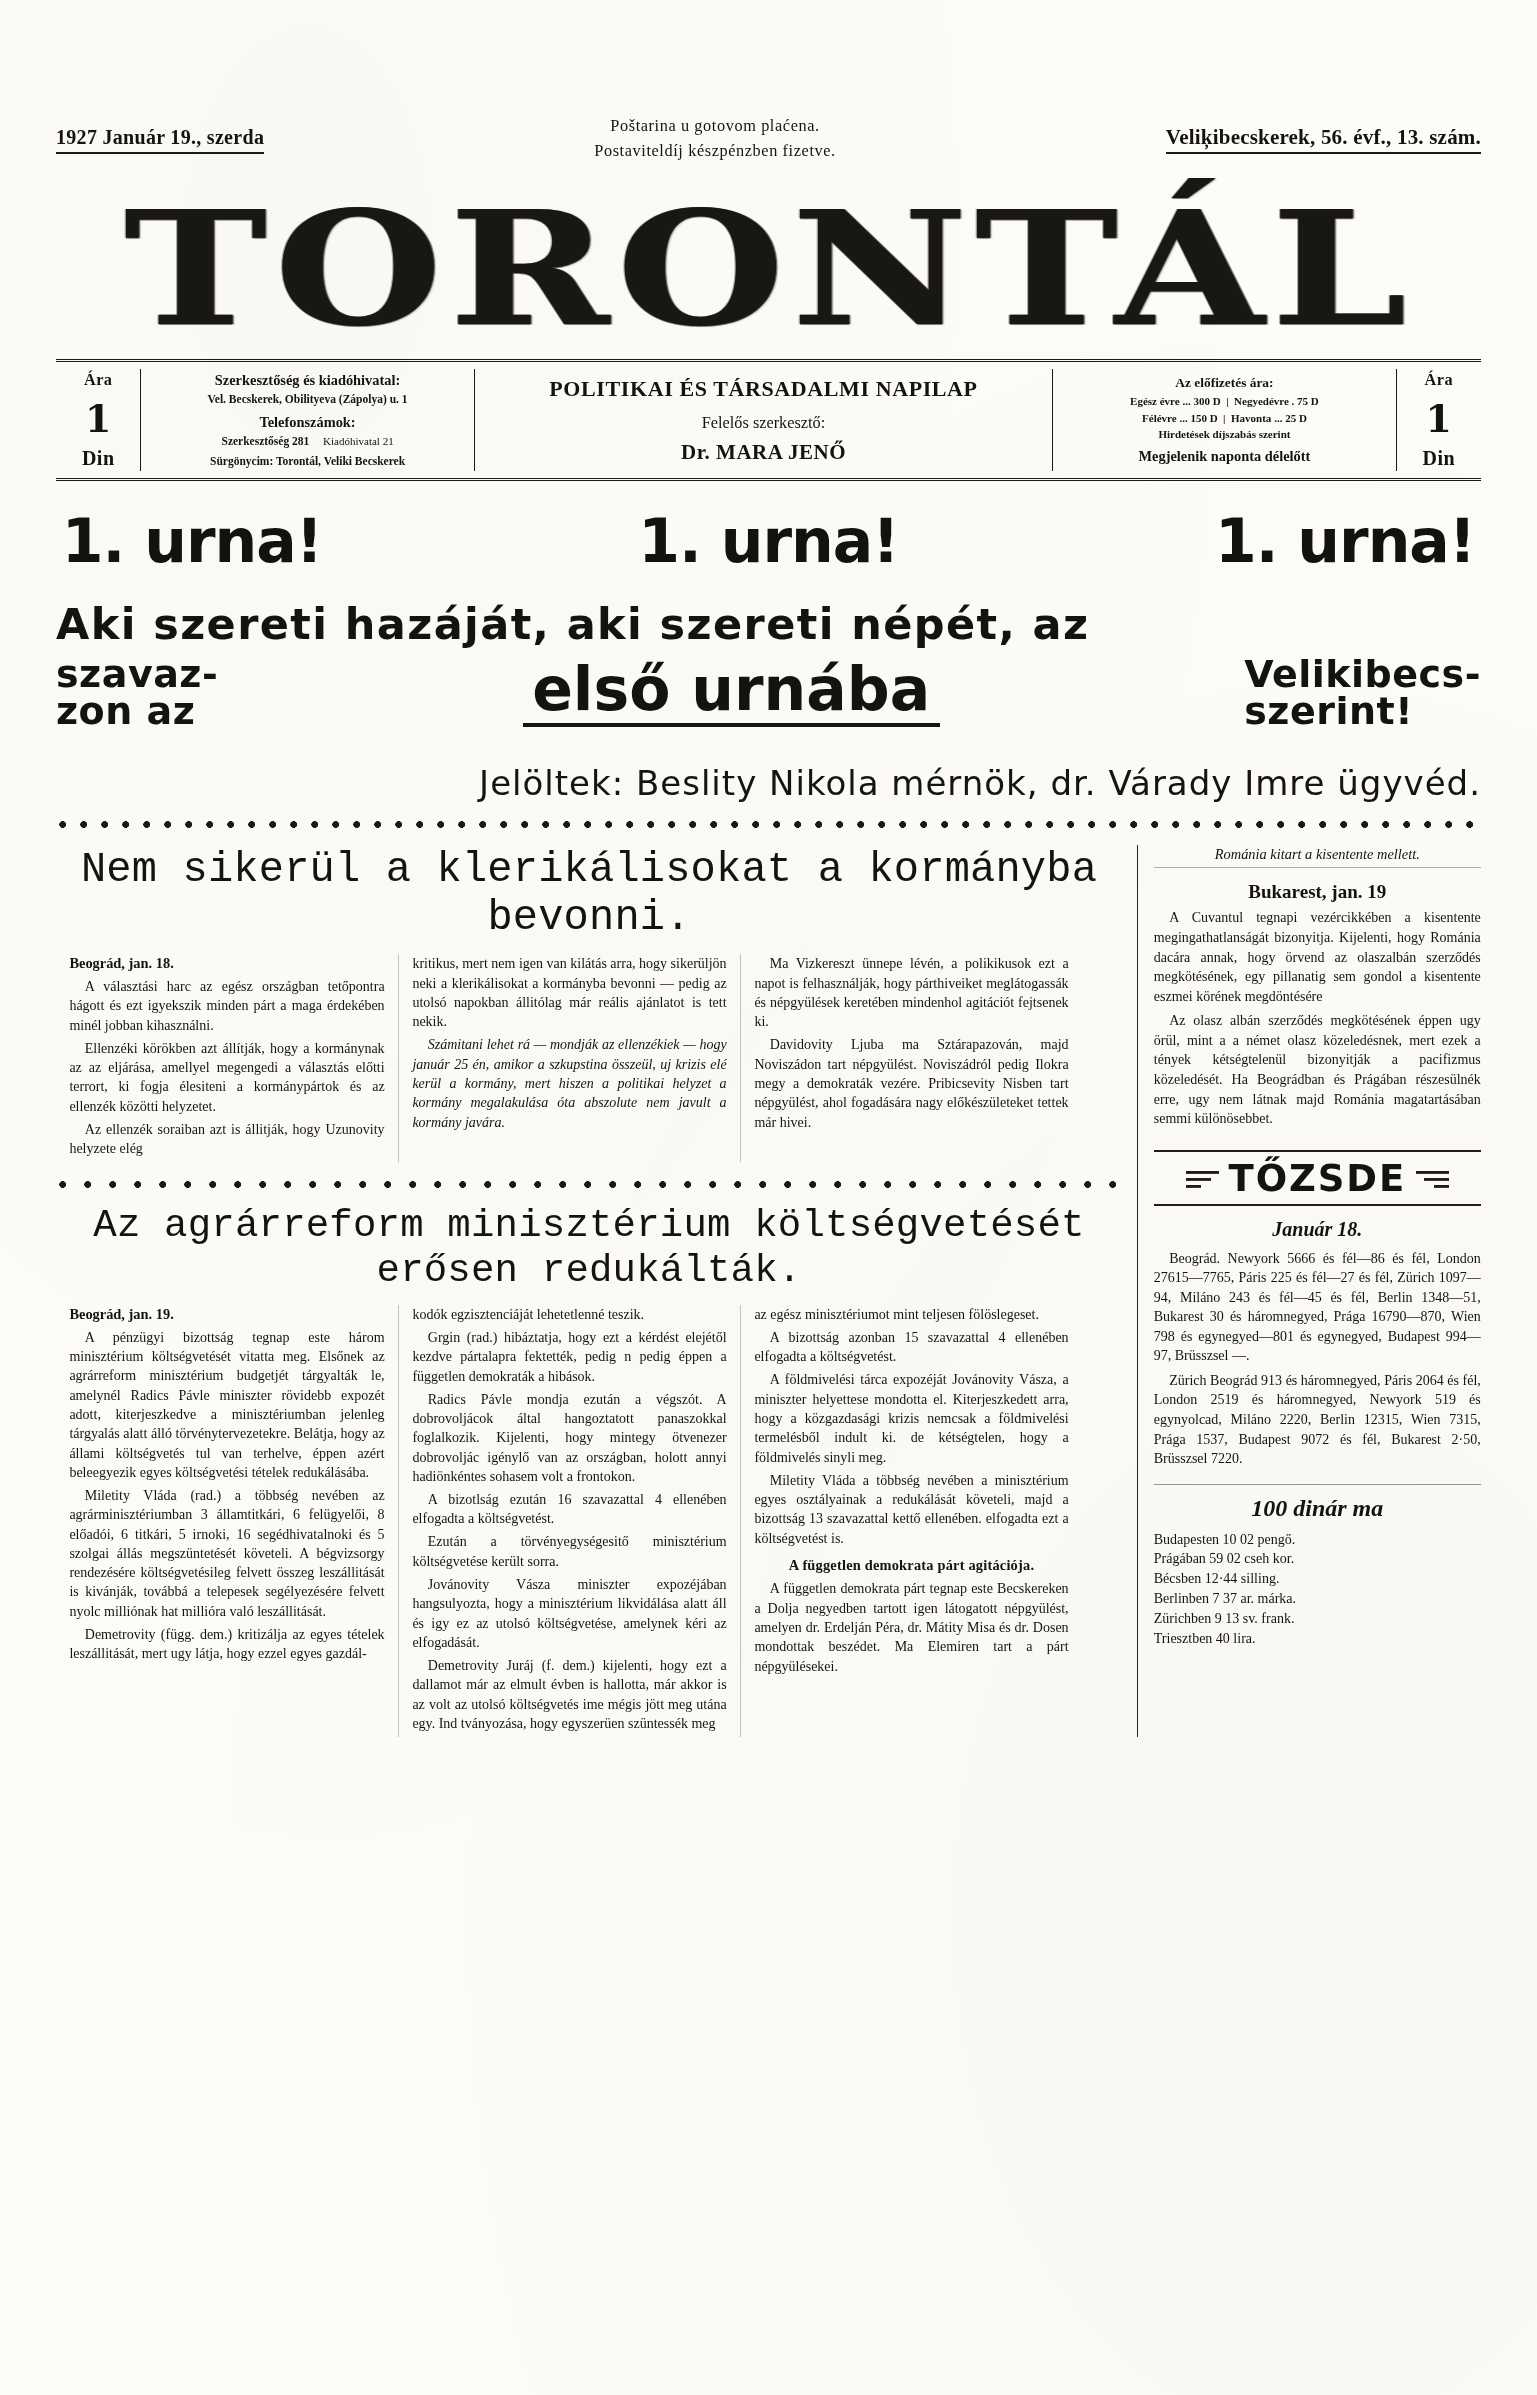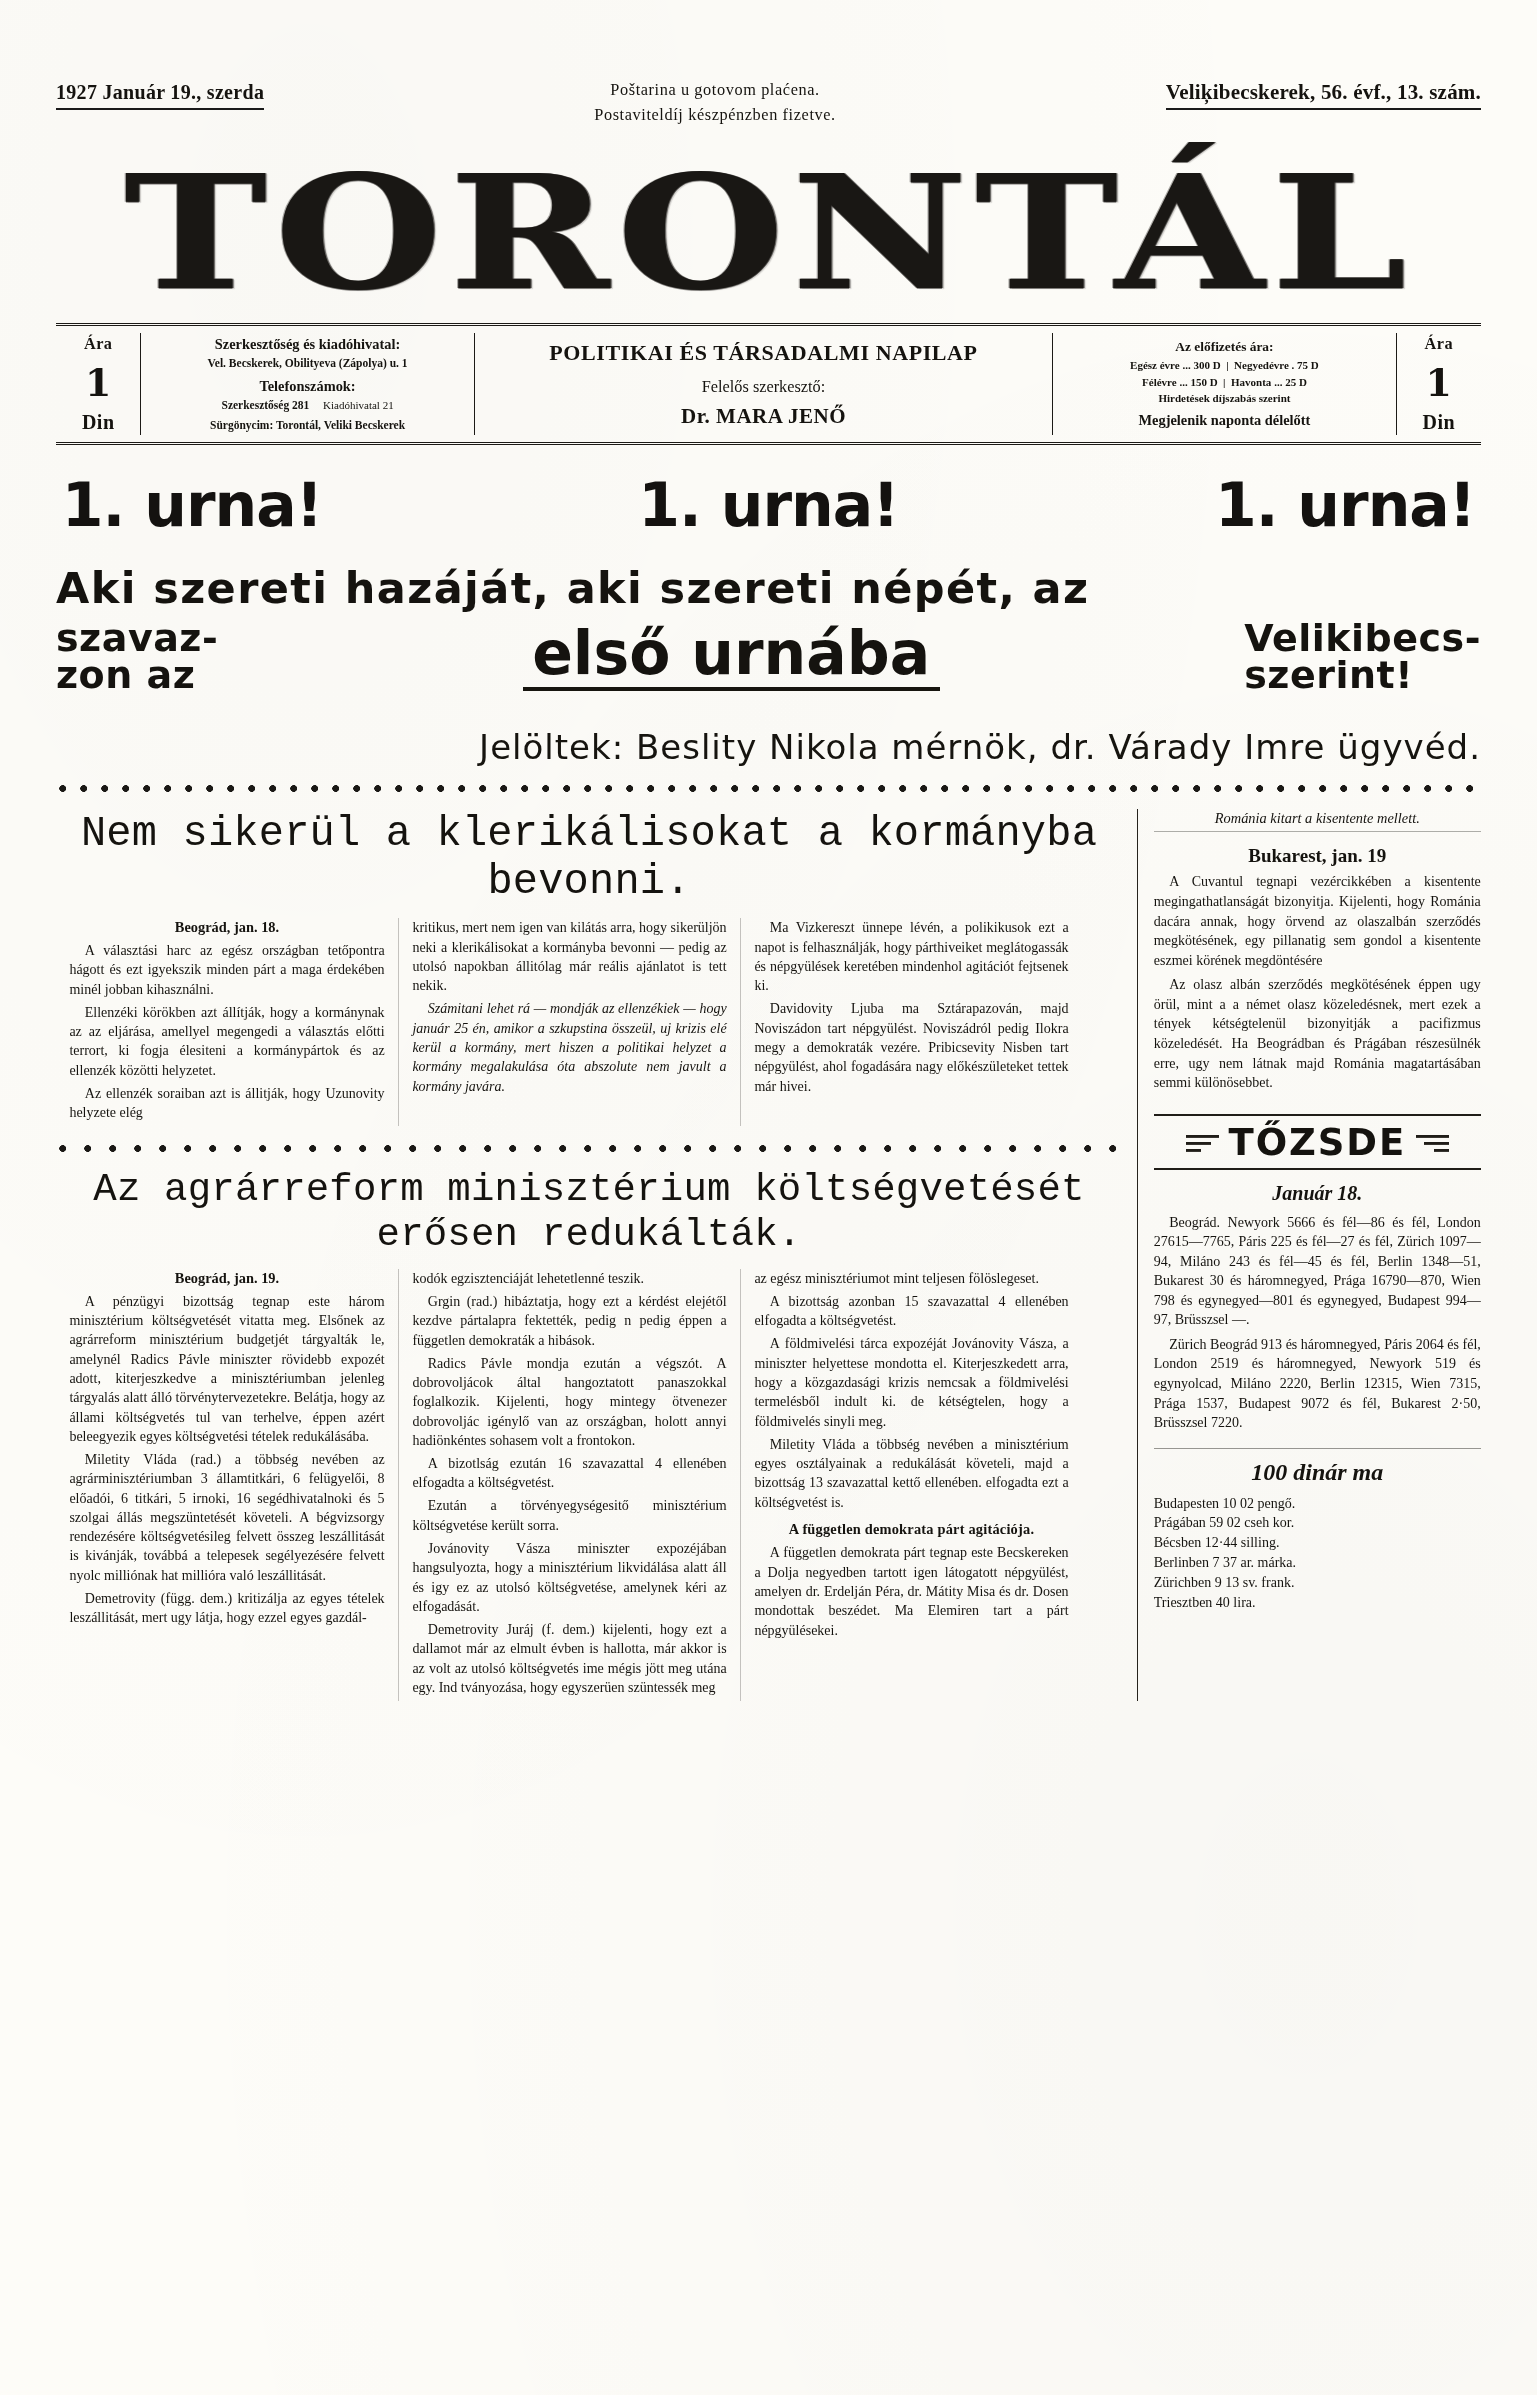--- a/index.html
+++ b/index.html
@@ -23,23 +23,23 @@
     padding: 0 56px;
     background:
       radial-gradient(ellipse at 20% 10%, rgba(0,0,0,0.015), rgba(0,0,0,0) 60%),
       radial-gradient(ellipse at 85% 80%, rgba(0,0,0,0.02), rgba(0,0,0,0) 65%),
       #fdfcf8;
   }
 
   
   .topline {
     display: flex;
-    align-items: flex-start;
+    align-items: center;
     justify-content: space-between;
-    padding-top: 80px;
+    padding-top: 116px;
     font-size: 19px;
   }
   .topline-left {
     font-weight: bold;
     font-size: 20px;
     letter-spacing: 0.3px;
     border-bottom: 2.9px solid #1a1a1a;
     padding-bottom: 2.9px;
     line-height: 1.25;
   }
@@ -253,21 +253,21 @@
     box-sizing: border-box;
     font-size: 14px;
     line-height: 1.38;
     text-align: justify;
     hyphens: auto;
   }
   .tc + .tc { border-left: 1px solid rgba(30,28,24,.25); }
   .tc p { margin: 0 0 3.8px 0; text-indent: 15.4px; }
   .tc p.noind { text-indent: 0; }
   .dateline {
-    text-align: center;
+    text-align: left;
     font-weight: bold;
     font-size: 14.4px;
     margin-bottom: 2.9px;
   }
   .ital { font-style: italic; }
   .subhead-c {
     text-align: center;
     font-weight: bold;
     font-size: 14.4px;
     margin: 7.7px 0 3.8px 0;

